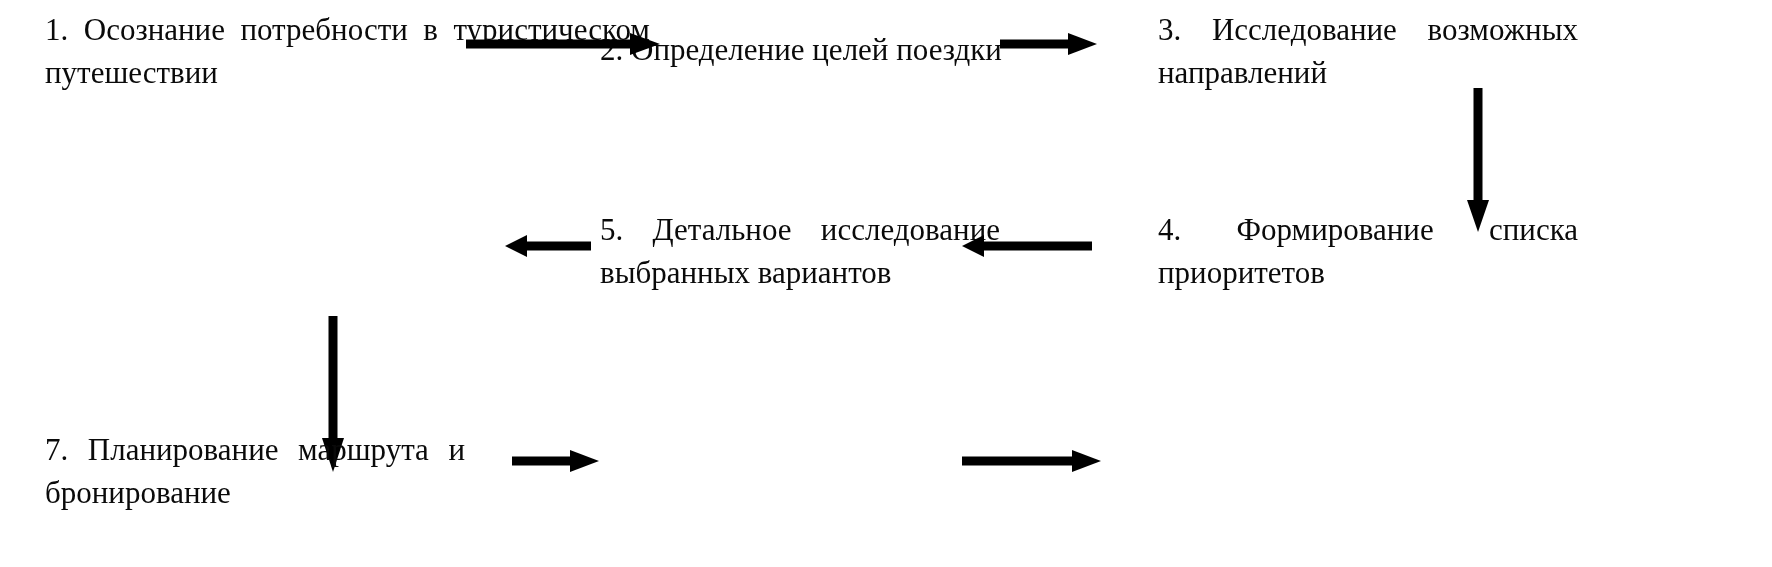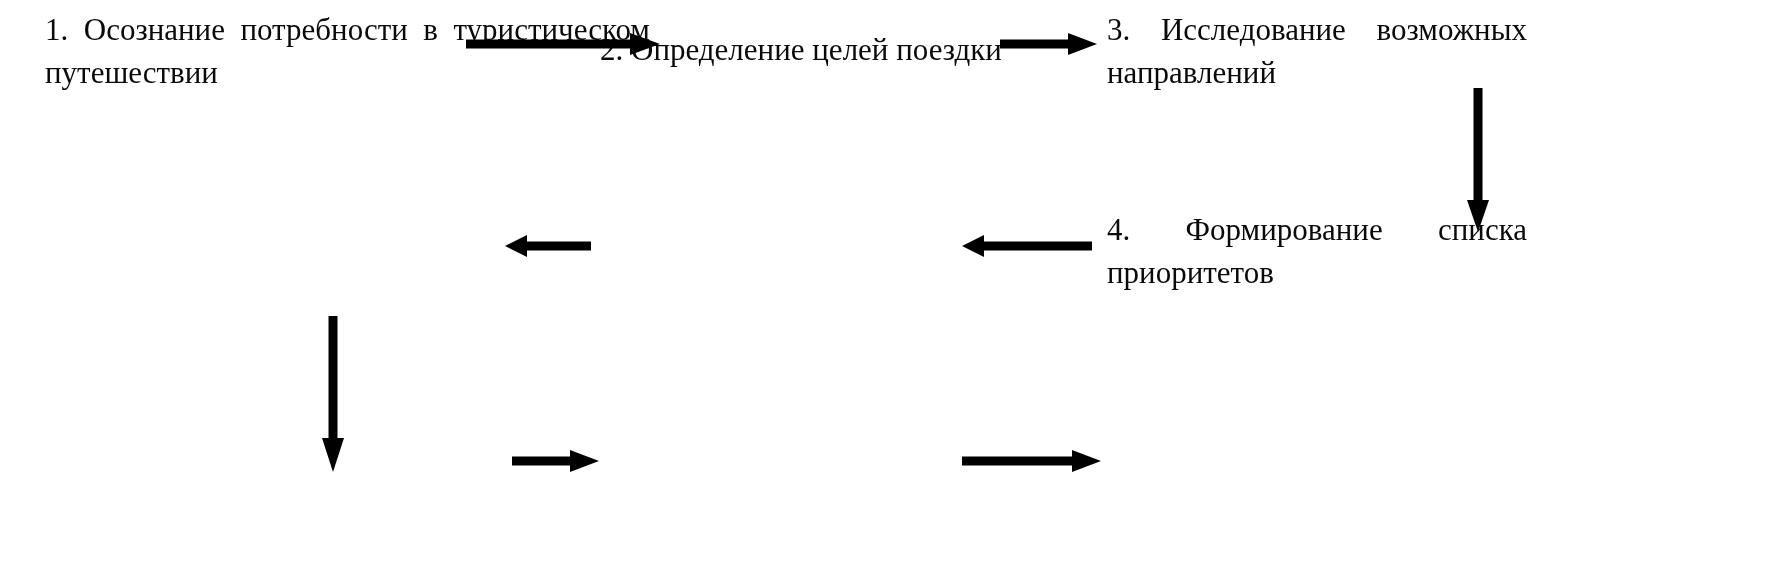--- a/index.html
+++ b/index.html
@@ -33,21 +33,21 @@
     text-align: justify;
   }
   .step.nowrap {
     white-space: nowrap;
     text-align: left;
   }
 
   
   .c1 { left: 45px;   width: 420px; }
   .c2 { left: 600px;  width: 400px; }
-  .c3 { left: 1107px; width: 420px; }
+  .c3 { left: 1158px; width: 420px; }
 
   .r1 { top: 8px; }
   .r2 { top: 208px; }
   .r3 { top: 428px; }
 
   
   .one-line.r1 { top: 28px; }
   .one-line.r3 { top: 447px; }
 
   
@@ -85,20 +85,21 @@
   </div>
 
   <div class="arrow" style="left:1462px; top:88px;">
     <svg width="32" height="146" viewBox="0 0 32 146">
       <line x1="16" y1="0" x2="16" y2="118" stroke="#000" stroke-width="9"></line>
       <polygon points="5,112 16,144 27,112" fill="#000"></polygon>
     </svg>
   </div>
 
 
+  <div class="step c2 r2 just-full">5. Детальное исследование выбранных вариантов</div>
 
   <div class="step c3 r2 just-full">4. Формирование списка приоритетов</div>
 
   <div class="arrow" style="left:505px; top:232px;">
     <svg width="86" height="28" viewBox="0 0 86 28">
       <line x1="16" y1="14" x2="86" y2="14" stroke="#000" stroke-width="9"></line>
       <polygon points="22,3 0,14 22,25" fill="#000"></polygon>
     </svg>
   </div>
 
@@ -109,20 +110,21 @@
     </svg>
   </div>
 
   <div class="arrow" style="left:317px; top:316px;">
     <svg width="32" height="158" viewBox="0 0 32 158">
       <line x1="16" y1="0" x2="16" y2="128" stroke="#000" stroke-width="9"></line>
       <polygon points="5,122 16,156 27,122" fill="#000"></polygon>
     </svg>
   </div>
 
+  <div class="step c1 r3 just-full">7. Планирование маршрута и бронирование</div>
 
 
 
   <div class="arrow" style="left:512px; top:447px;">
     <svg width="88" height="28" viewBox="0 0 88 28">
       <line x1="0" y1="14" x2="64" y2="14" stroke="#000" stroke-width="9"></line>
       <polygon points="58,3 87,14 58,25" fill="#000"></polygon>
     </svg>
   </div>
 

